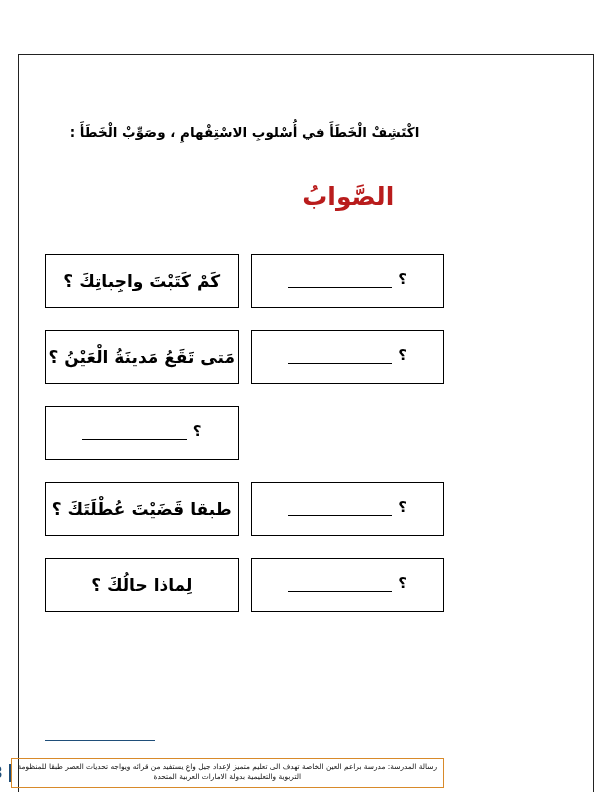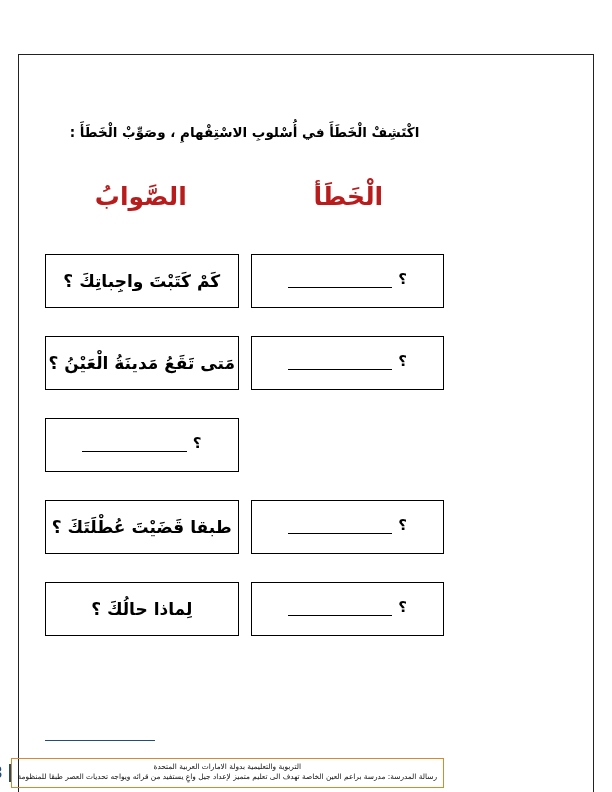--- a/index.html
+++ b/index.html
@@ -61,21 +61,21 @@
     color: #b91c1c;
     font-family: "DejaVu Sans", sans-serif;
   }
   .rows {
     position: absolute;
     top: 222px;
     left: 45px;
     right: 45px;
     display: flex;
     flex-direction: column;
-    gap: 28px;
+    gap: 22px;
   }
   .row {
     display: flex;
     flex-direction: row-reverse;
     justify-content: space-between;
     direction: rtl;
   }
   .cell {
     width: 48.5%;
     height: 54px;
@@ -172,21 +172,20 @@
 </head>
 <body>
 
 <div class="page">
 
   <div class="page-border"></div>
 
   <div class="instruction">اكْتَشِفْ الْخَطَأَ في أُسْلوبِ الاسْتِفْهامِ ، وصَوِّبْ الْخَطَأَ :</div>
 
   <div class="headers">
-    <div class="header-col">الْخَطَأ</div>
     <div class="header-col">الصَّوابُ</div>
   </div>
 
   <div class="rows">
 
     <div class="row">
       <div class="cell">
         <span class="q-text">كَمْ كَتَبْتَ واجِباتِكَ ؟</span>
       </div>
       <div class="cell">
@@ -241,21 +240,21 @@
         </span>
       </div>
     </div>
 
   </div>
 
   <div class="footer-rule"></div>
 
   <div class="footer">
     <div class="footer-box">
+      <div class="footer-line">رسالة المدرسة: مدرسة براعم العين الخاصة تهدف الى تعليم متميز لإعداد جيل واعٍ يستفيد من قرائه ويواجه تحديات العصر طبقا للمنظومة</div>
       <div class="footer-line">التربوية والتعليمية بدولة الامارات العربية المتحدة</div>
-      <div class="footer-line">رسالة المدرسة: مدرسة براعم العين الخاصة تهدف الى تعليم متميز لإعداد جيل واعٍ يستفيد من قرائه ويواجه تحديات العصر طبقا للمنظومة</div>
     </div>
     <div class="page-num-wrap">
       <span class="page-num">8</span>
     </div>
   </div>
 
 </div>
 
 </body></html>

